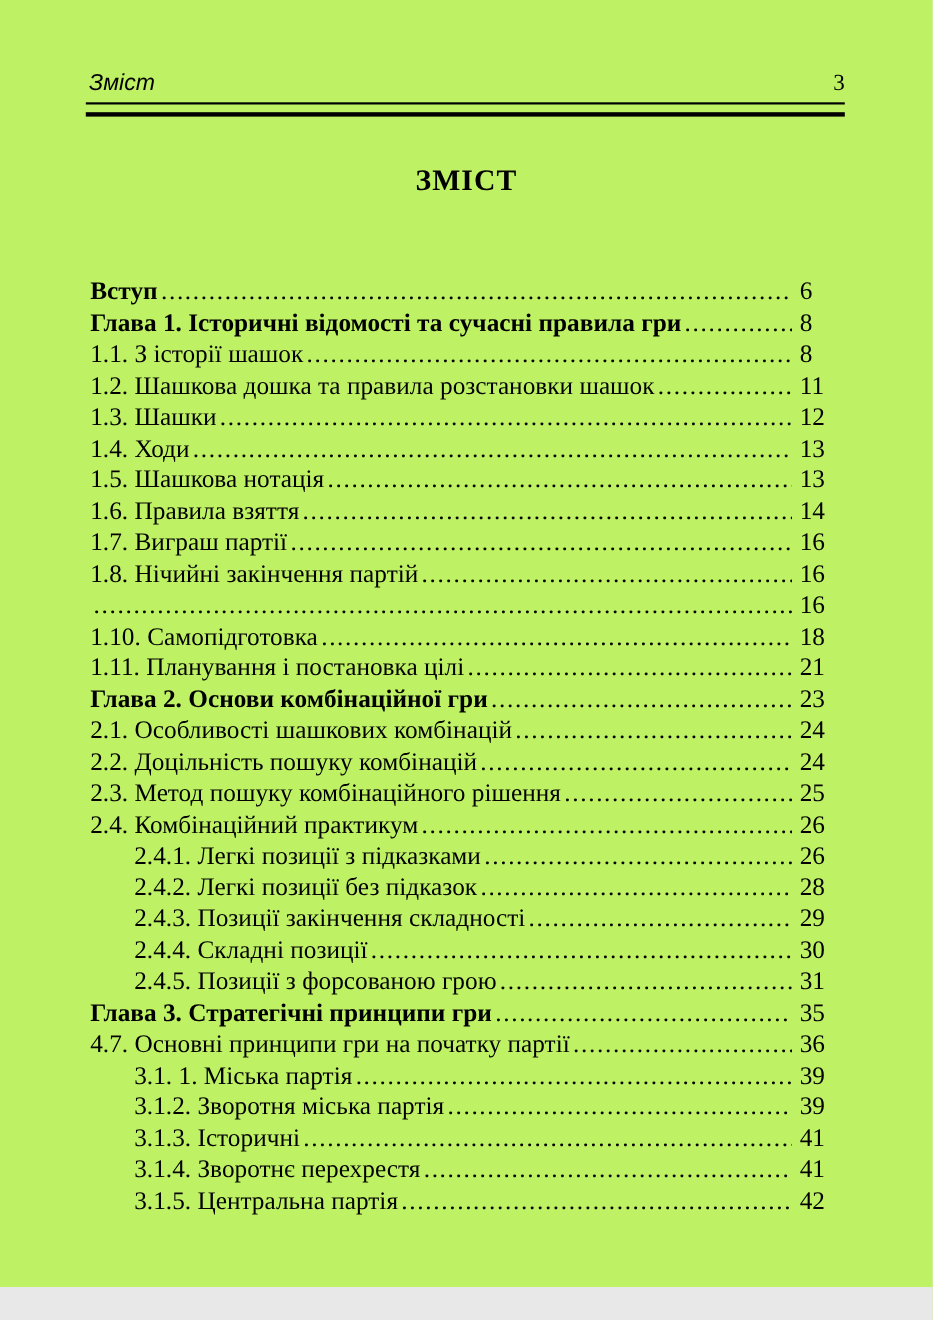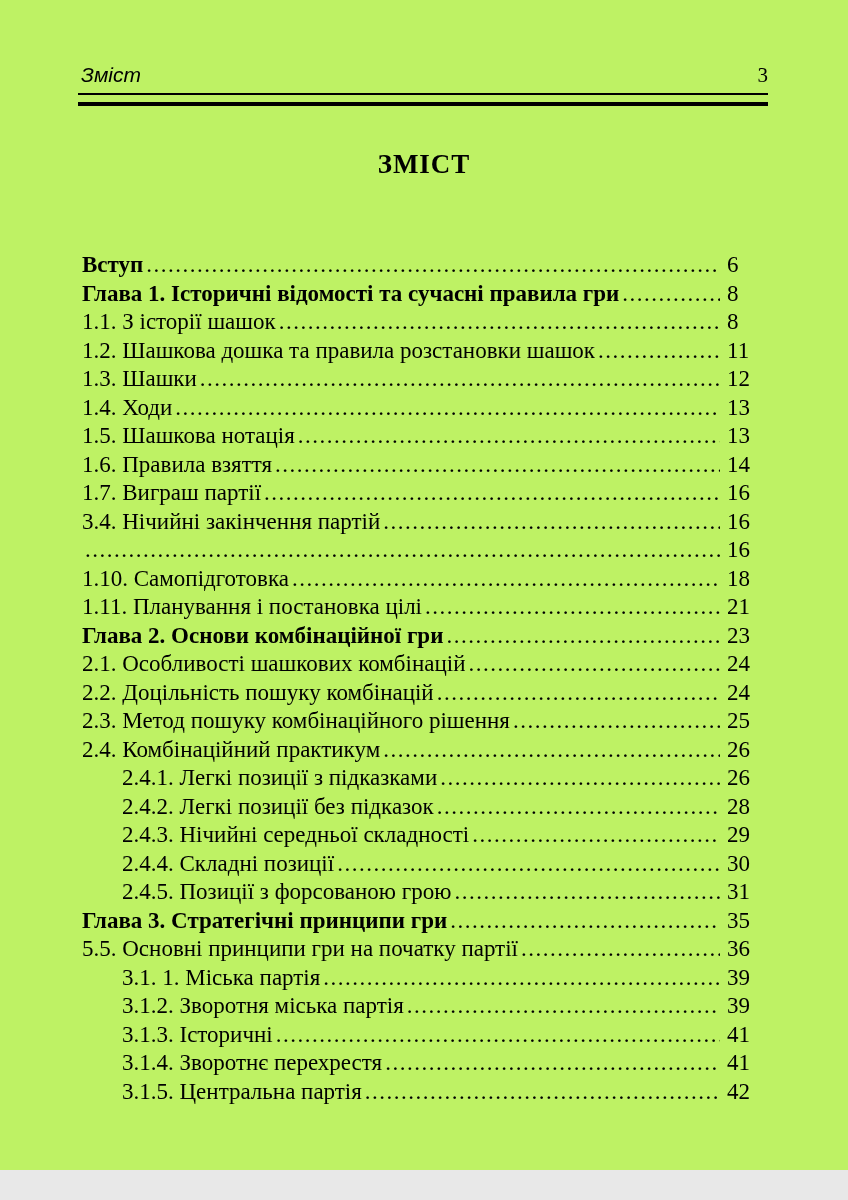--- a/index.html
+++ b/index.html
@@ -149,21 +149,21 @@
     <span class="label">1.6. Правила взяття</span>
     <span class="dots"></span>
     <span class="pnum">14</span>
   </div>
       <div class="toc-row">
     <span class="label">1.7. Виграш партії</span>
     <span class="dots"></span>
     <span class="pnum">16</span>
   </div>
       <div class="toc-row">
-    <span class="label">3.4. Нічийні закінчення партій</span>
+    <span class="label">1.8. Нічийні закінчення партій</span>
     <span class="dots"></span>
     <span class="pnum">16</span>
   </div>
       <div class="toc-row">
     <span class="dots"></span>
     <span class="pnum">16</span>
   </div>
       <div class="toc-row">
     <span class="label">1.10. Самопідготовка</span>
     <span class="dots"></span>
@@ -203,41 +203,41 @@
     <span class="label">2.4.1. Легкі позиції з підказками</span>
     <span class="dots"></span>
     <span class="pnum">26</span>
   </div>
       <div class="toc-row indent-1">
     <span class="label">2.4.2. Легкі позиції без підказок</span>
     <span class="dots"></span>
     <span class="pnum">28</span>
   </div>
       <div class="toc-row indent-1">
-    <span class="label">2.4.3. Нічийні середньої складності</span>
+    <span class="label">2.4.3. Позиції закінчення складності</span>
     <span class="dots"></span>
     <span class="pnum">29</span>
   </div>
       <div class="toc-row indent-1">
     <span class="label">2.4.4. Складні позиції</span>
     <span class="dots"></span>
     <span class="pnum">30</span>
   </div>
       <div class="toc-row indent-1">
     <span class="label">2.4.5. Позиції з форсованою грою</span>
     <span class="dots"></span>
     <span class="pnum">31</span>
   </div>
       <div class="toc-row bold">
     <span class="label">Глава 3. Стратегічні принципи гри</span>
     <span class="dots"></span>
     <span class="pnum">35</span>
   </div>
       <div class="toc-row">
-    <span class="label">5.5. Основні принципи гри на початку партії</span>
+    <span class="label">4.7. Основні принципи гри на початку партії</span>
     <span class="dots"></span>
     <span class="pnum">36</span>
   </div>
       <div class="toc-row indent-1">
     <span class="label">3.1. 1. Міська партія</span>
     <span class="dots"></span>
     <span class="pnum">39</span>
   </div>
       <div class="toc-row indent-1">
     <span class="label">3.1.2. Зворотня міська партія</span>

